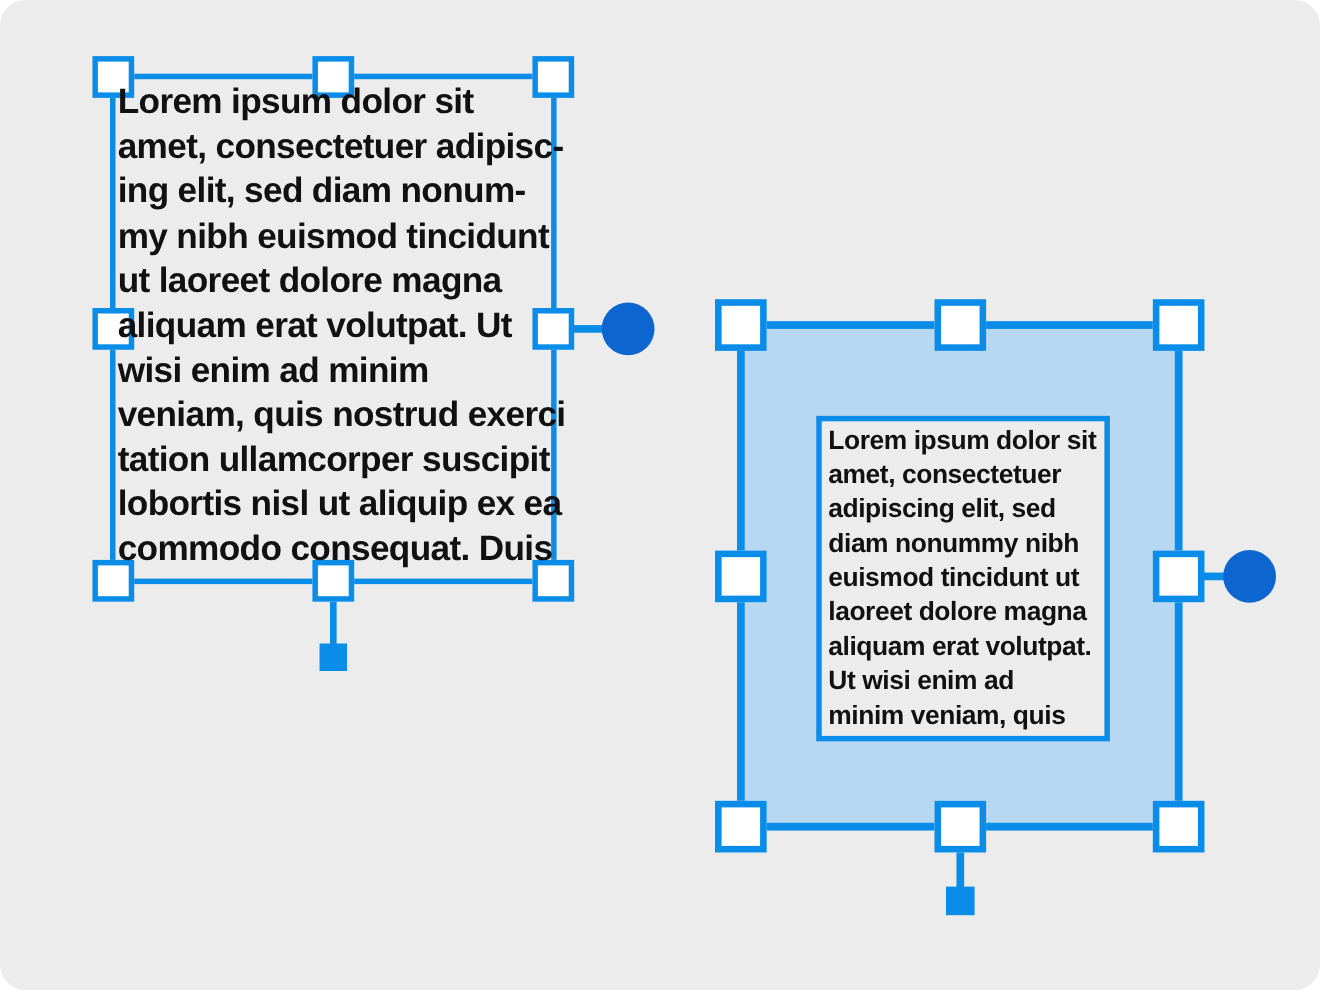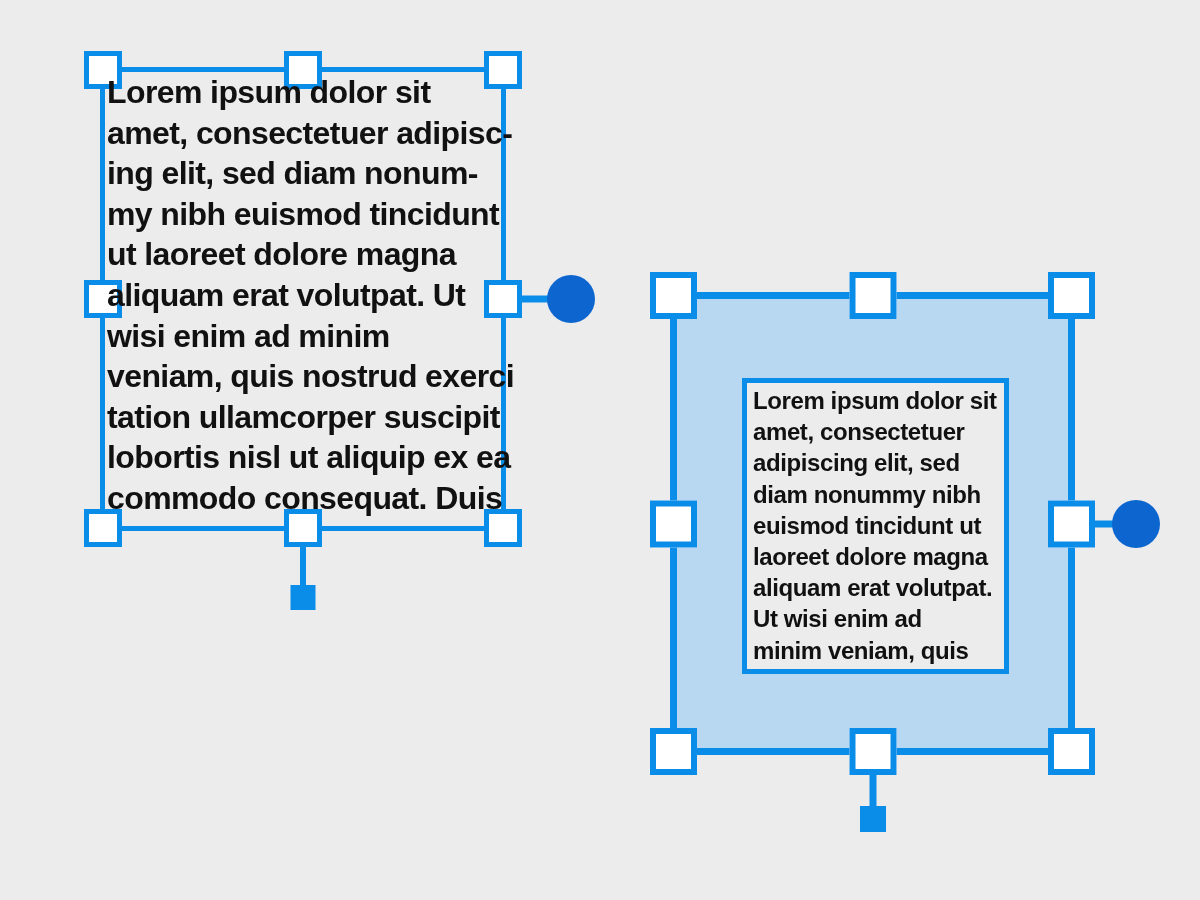--- a/index.html
+++ b/index.html
@@ -2,20 +2,21 @@
 <html><head>
 <meta charset="utf-8">
 <style>
   html,body{margin:0;padding:0;}
   .canvas{
     position:relative;
     width:1200px;height:900px;
     background:#ECECEC;
     overflow:hidden;
     font-family:"Liberation Sans", sans-serif;
+    border-radius:23px;
   }
 
   
   .frame{
     position:absolute;
     box-sizing:border-box;
     border:5px solid #0A8CE9;
     z-index:1;
   }
   .frame-left{

